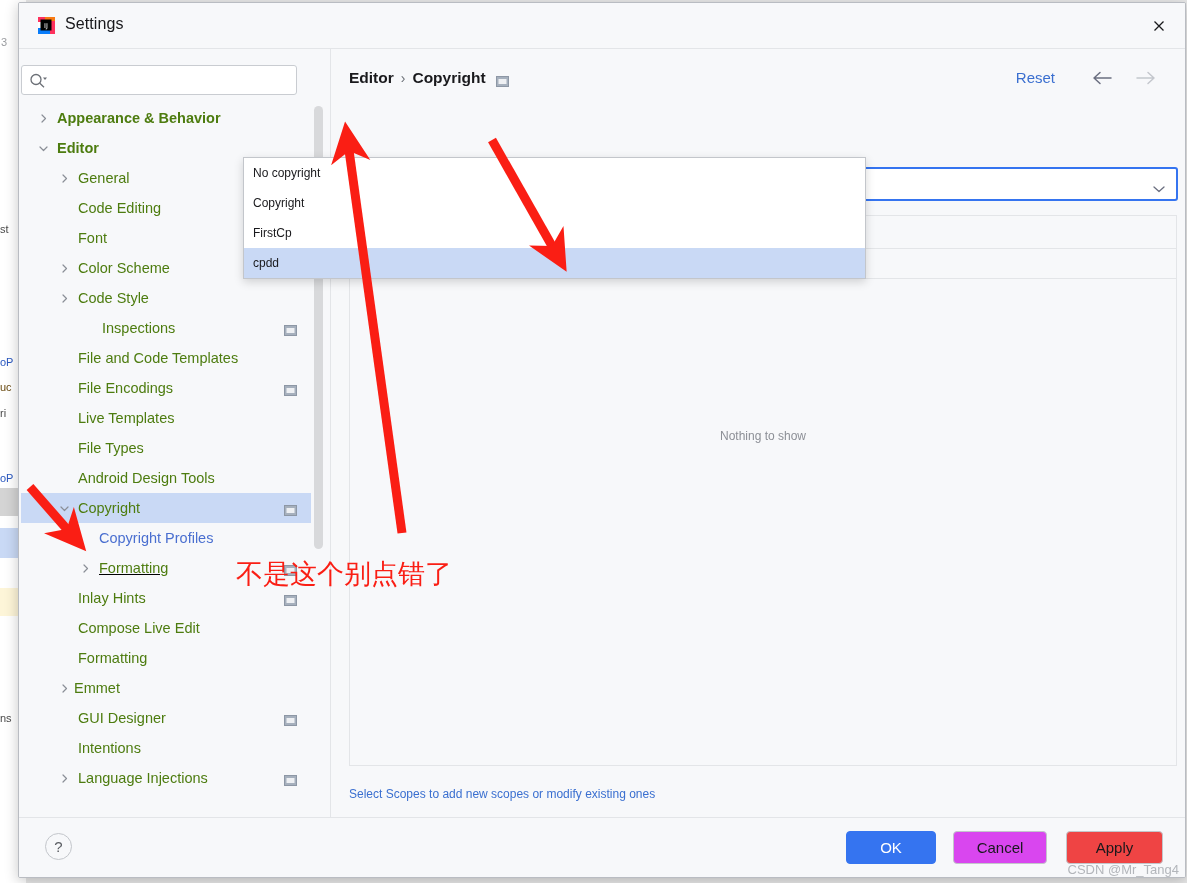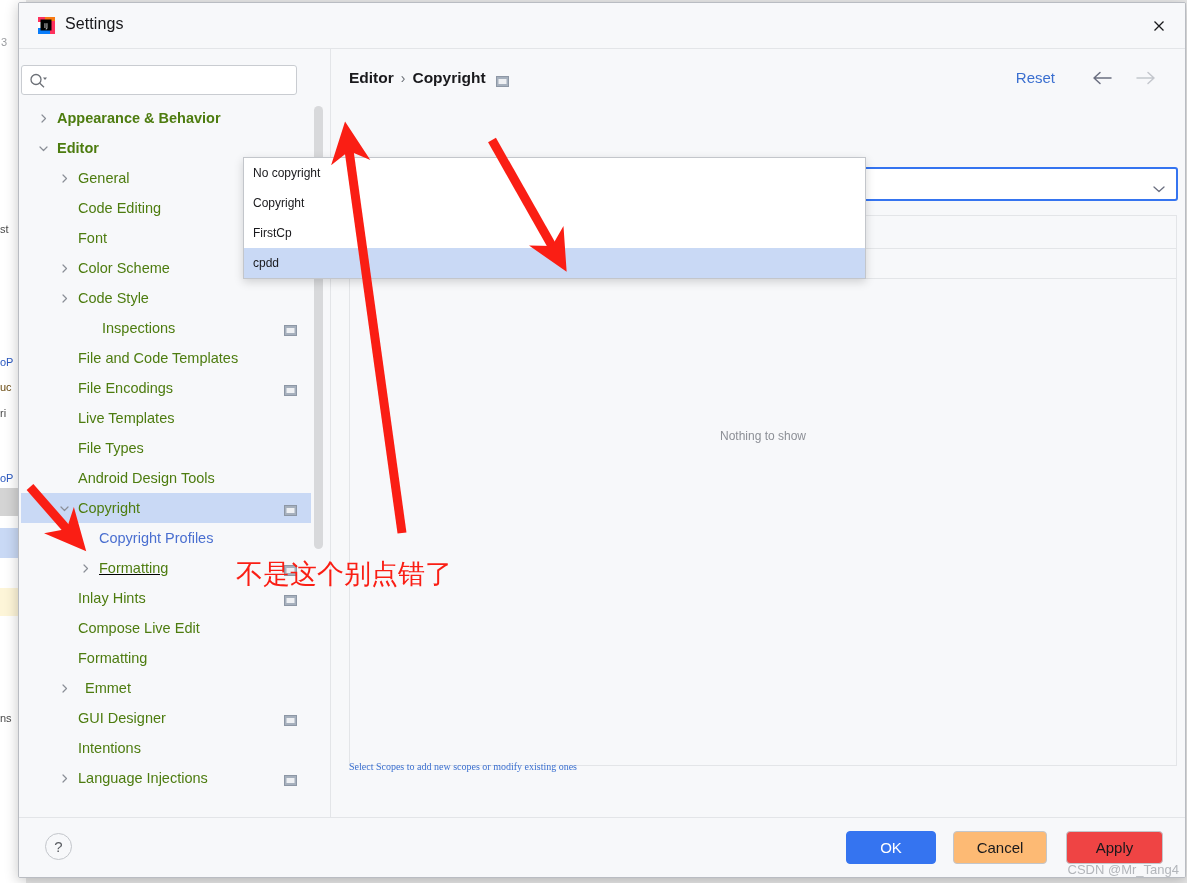--- a/index.html
+++ b/index.html
@@ -253,24 +253,23 @@
   #scopes-frame-l {
     position: absolute; left: 18px; top: 166px;
     width: 1px; height: 551px; background: #e3e5e8;
   }
   #scopes-frame-r {
     position: absolute; left: 845px; top: 166px;
     width: 1px; height: 551px; background: #e3e5e8;
   }
 
   #select-scopes-link {
-    position: absolute; left: 18px; top: 712px;
-    font-size: 10px; color: #3a6fd0;
-    cursor: default;
-    font-family: Liberation Serif, serif;
+    position: absolute; left: 18px; top: 738px;
+    font-size: 12px; color: #3a6fd0;
+    cursor: default;
   }
 
   
   #bottom-bar {
     position: absolute; left: 0; bottom: 0;
     width: 100%; height: 60px;
     background: #f7f8fa;
     border-top: 1px solid #e3e5e8;
   }
   #help-btn {
@@ -292,21 +291,21 @@
     font-size: 15px;
     cursor: default;
   }
   #ok-btn {
     right: 249px; width: 90px;
     background: #3574f0; color: #ffffff;
     border: 1px solid #3574f0;
   }
   #cancel-btn {
     right: 138px; width: 94px;
-    background: #fdba74; color: #19191c;
+    background: #d946ef; color: #19191c;
     border: 1px solid #c3c6cb;
   }
   #apply-btn {
     right: 22px; width: 97px;
     background: #ef4444; color: #19191c;
     border: 1px solid #c3c6cb;
   }
 
   #watermark {
     position: absolute; right: 8px; bottom: 6px;
@@ -506,21 +505,21 @@
       <div class="tree-row" style="padding-left: 35px;">
         <span class="tw"></span>
         <span class="tree-label" style="margin-left: 6px;">Formatting</span>
       </div>
       <div class="tree-row" style="padding-left: 35px;">
         <span class="tw">
           <svg width="11" height="11" viewBox="0 0 11 11">
             <path d="M4 2 L7.5 5.5 L4 9" stroke="#8a8e96" stroke-width="1.2" fill="none" stroke-linecap="round" stroke-linejoin="round"></path>
           </svg>
         </span>
-        <span class="tree-label" style="margin-left: 13px;">Emmet</span>
+        <span class="tree-label" style="margin-left: 2px;">Emmet</span>
       </div>
       <div class="tree-row" style="padding-left: 35px;">
         <span class="tw"></span>
         <span class="tree-label" style="margin-left: 6px;">GUI Designer</span>
         <span class="badge-icon"><svg width="13" height="11" viewBox="0 0 13 11">
             <rect x="0.5" y="0.5" width="12" height="10" fill="#a6b0bd" stroke="#8d97a5"></rect>
             <rect x="2.5" y="3" width="8" height="5" fill="#eef0f3"></rect>
           </svg></span>
       </div>
       <div class="tree-row" style="padding-left: 35px;">

